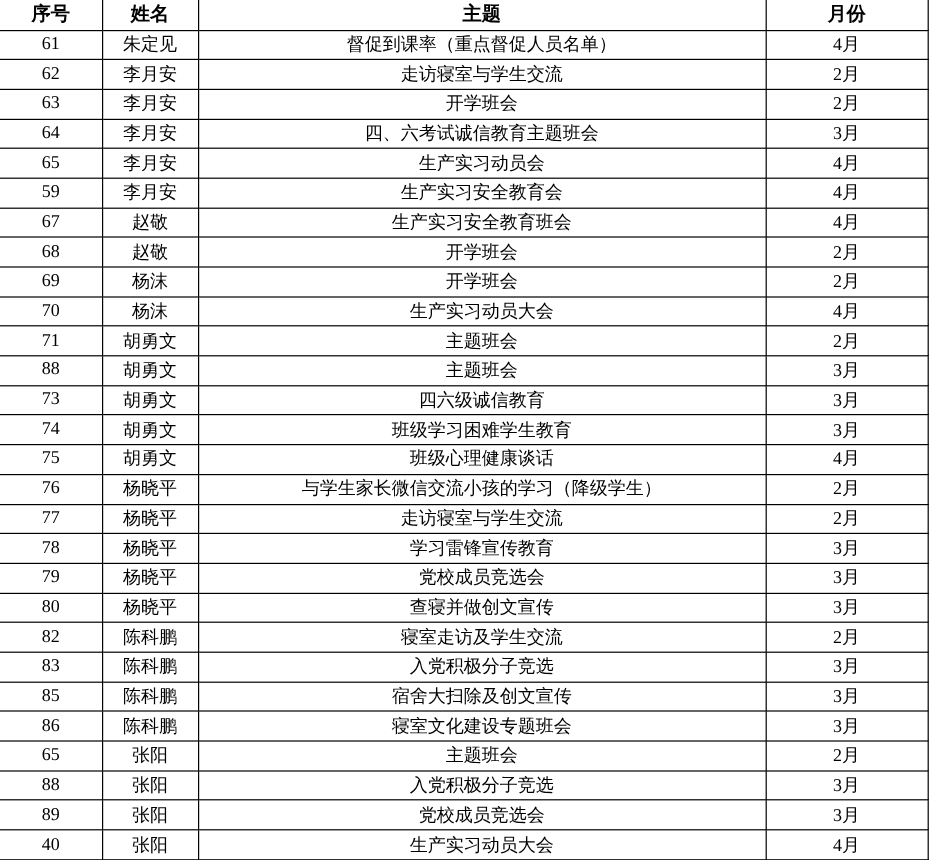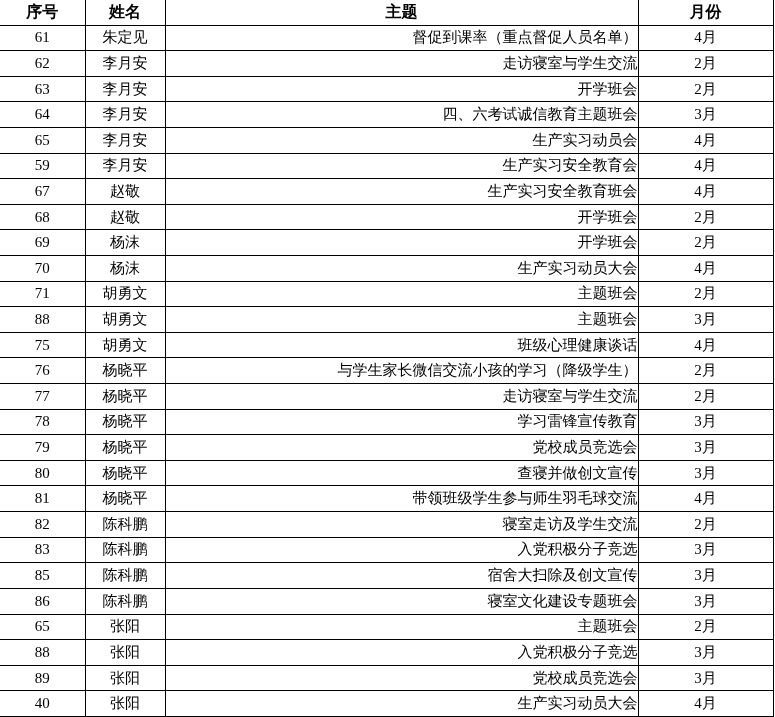--- a/index.html
+++ b/index.html
@@ -37,21 +37,21 @@
 
   table.sched thead th {
     font-weight: bold;
     font-size: 16px;
     text-align: center;
   }
   table.sched tbody td {
     font-size: 15px;
   }
   td.c0, td.c1, td.c3 { text-align: center; }
-  td.c2 { text-align: right; padding-left: 3px; }
+  td.c2 { text-align: center; padding-left: 3px; }
 </style>
 </head>
 <body>
 
 <table class="sched">
   <colgroup>
     <col style="width:85px">
     <col style="width:80px">
     <col style="width:473px">
     <col style="width:135px">
@@ -131,20 +131,32 @@
         <td class="c2">主题班会</td>
         <td class="c3">2月</td>
       </tr>
       <tr>
         <td class="c0">88</td>
         <td class="c1">胡勇文</td>
         <td class="c2">主题班会</td>
         <td class="c3">3月</td>
       </tr>
       <tr>
+        <td class="c0">73</td>
+        <td class="c1">胡勇文</td>
+        <td class="c2">四六级诚信教育</td>
+        <td class="c3">3月</td>
+      </tr>
+      <tr>
+        <td class="c0">74</td>
+        <td class="c1">胡勇文</td>
+        <td class="c2">班级学习困难学生教育</td>
+        <td class="c3">3月</td>
+      </tr>
+      <tr>
         <td class="c0">75</td>
         <td class="c1">胡勇文</td>
         <td class="c2">班级心理健康谈话</td>
         <td class="c3">4月</td>
       </tr>
       <tr>
         <td class="c0">76</td>
         <td class="c1">杨晓平</td>
         <td class="c2">与学生家长微信交流小孩的学习（降级学生）</td>
         <td class="c3">2月</td>
@@ -165,26 +177,20 @@
         <td class="c0">79</td>
         <td class="c1">杨晓平</td>
         <td class="c2">党校成员竞选会</td>
         <td class="c3">3月</td>
       </tr>
       <tr>
         <td class="c0">80</td>
         <td class="c1">杨晓平</td>
         <td class="c2">查寝并做创文宣传</td>
         <td class="c3">3月</td>
-      </tr>
-      <tr>
-        <td class="c0">81</td>
-        <td class="c1">杨晓平</td>
-        <td class="c2">带领班级学生参与师生羽毛球交流</td>
-        <td class="c3">4月</td>
       </tr>
       <tr>
         <td class="c0">82</td>
         <td class="c1">陈科鹏</td>
         <td class="c2">寝室走访及学生交流</td>
         <td class="c3">2月</td>
       </tr>
       <tr>
         <td class="c0">83</td>
         <td class="c1">陈科鹏</td>

